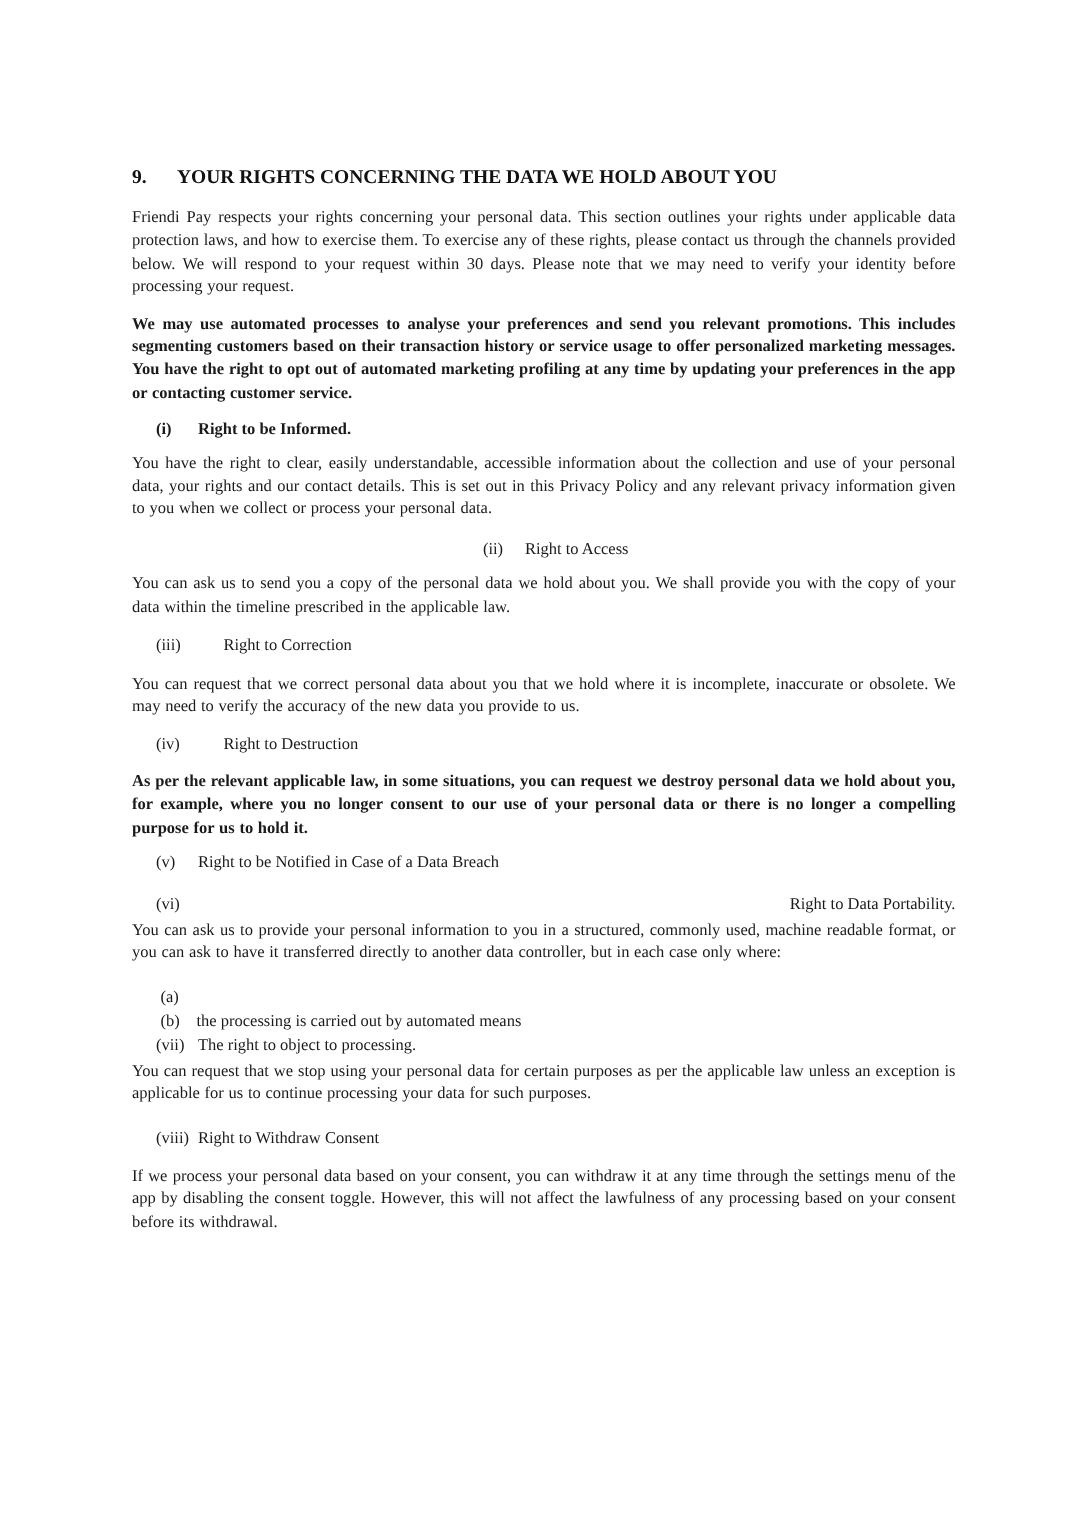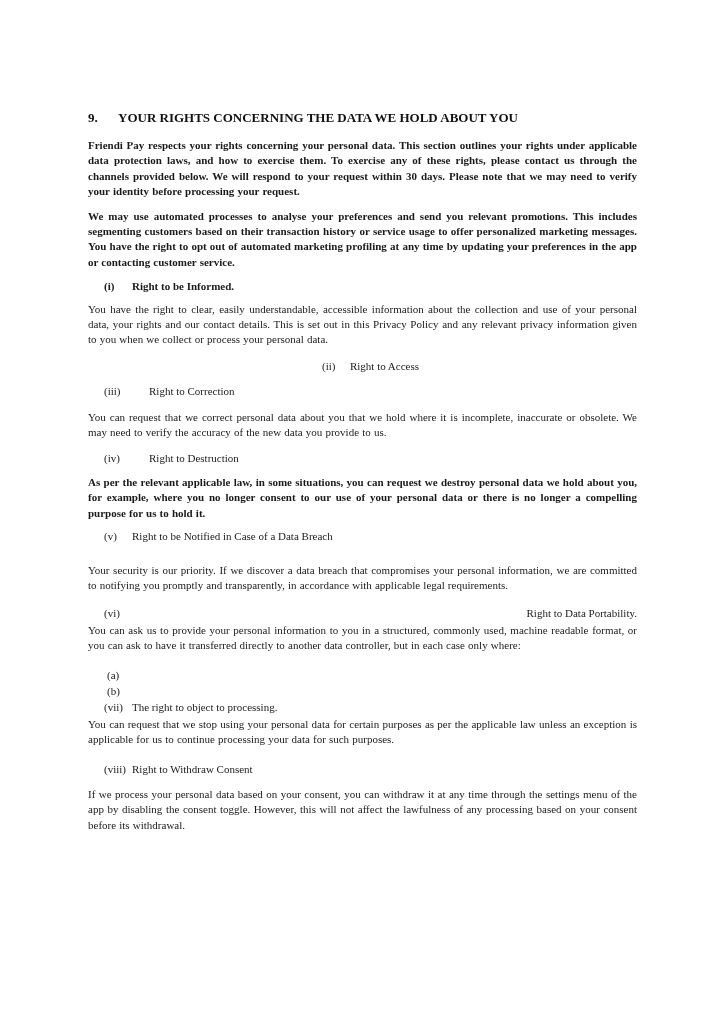--- a/index.html
+++ b/index.html
@@ -53,21 +53,21 @@
   }
   .sub-item .marker {
     flex: 0 0 24px;
     width: 24px;
   }
   .mt7  { margin-top: 7px; }
   .mt8  { margin-top: 8px; }
   .mt9  { margin-top: 9px; font-weight: bold; }
   .mt10 { margin-top: 10px; gap: 17px; }
   .mt11 { margin-top: 11px; justify-content: center; }
-  .mt12 { margin-top: 12px; font-weight: bold; }
+  .mt12 { margin-top: 12px; }
   .mt13 { margin-top: 13px; justify-content: space-between; }
   .mt14 { margin-top: 14px; }
   .mt15 { margin-top: 1px; }
   .mt18 { margin-top: 18px; }
 </style>
 </head>
 <body>
 
 <div class="page">
   <div class="content">
@@ -84,51 +84,52 @@
     <div class="list-item mt9">
       <span class="marker">(i)</span>
       <span>Right to be Informed.</span>
     </div>
     <div class="para mt7">You have the right to clear, easily understandable, accessible information about the collection and use of your personal data, your rights and our contact details. This is set out in this Privacy Policy and any relevant privacy information given to you when we collect or process your personal data.</div>
 
     <div class="list-item mt11">
       <span class="marker">(ii)</span>
       <span>Right to Access</span>
     </div>
+    <div class="para mt8">You can ask us to send you a copy of the personal data we hold about you. We shall provide you with the copy of your data within the timeline prescribed in the applicable law.</div>
 
     <div class="list-item mt10">
       <span class="marker">(iii)</span>
       <span>Right to Correction</span>
     </div>
     <div class="para mt10">You can request that we correct personal data about you that we hold where it is incomplete, inaccurate or obsolete. We may need to verify the accuracy of the new data you provide to us.</div>
 
     <div class="list-item mt10">
       <span class="marker">(iv)</span>
       <span>Right to Destruction</span>
     </div>
     <div class="para mt9">As per the relevant applicable law, in some situations, you can request we destroy personal data we hold about you, for example, where you no longer consent to our use of your personal data or there is no longer a compelling purpose for us to hold it.</div>
 
     <div class="list-item mt8">
       <span class="marker">(v)</span>
       <span>Right to be Notified in Case of a Data Breach</span>
     </div>
-    <div class="para mt18">Your security is our priority. If we discover a data breach that compromises your personal information, we are committed to notifying you promptly and transparently, in accordance with applicable legal requirements.</div>
 
     <div class="list-item mt13">
       <span class="marker">(vi)</span>
       <span>Right to Data Portability.</span>
     </div>
     <div class="para mt15">You can ask us to provide your personal information to you in a structured, commonly used, machine readable format, or you can ask to have it transferred directly to another data controller, but in each case only where:</div>
 
     <div class="sub-item mt14">
       <span class="marker">(a)</span>
     </div>
 
     <div class="sub-item mt15">
       <span class="marker">(b)</span>
+      <span>the processing is carried out by automated means</span>
     </div>
 
     <div class="list-item mt15">
       <span class="marker">(vii)</span>
       <span>The right to object to processing.</span>
     </div>
     <div class="para mt15">You can request that we stop using your personal data for certain purposes as per the applicable law unless an exception is applicable for us to continue processing your data for such purposes.</div>
 
     <div class="list-item mt14">
       <span class="marker">(viii)</span>

